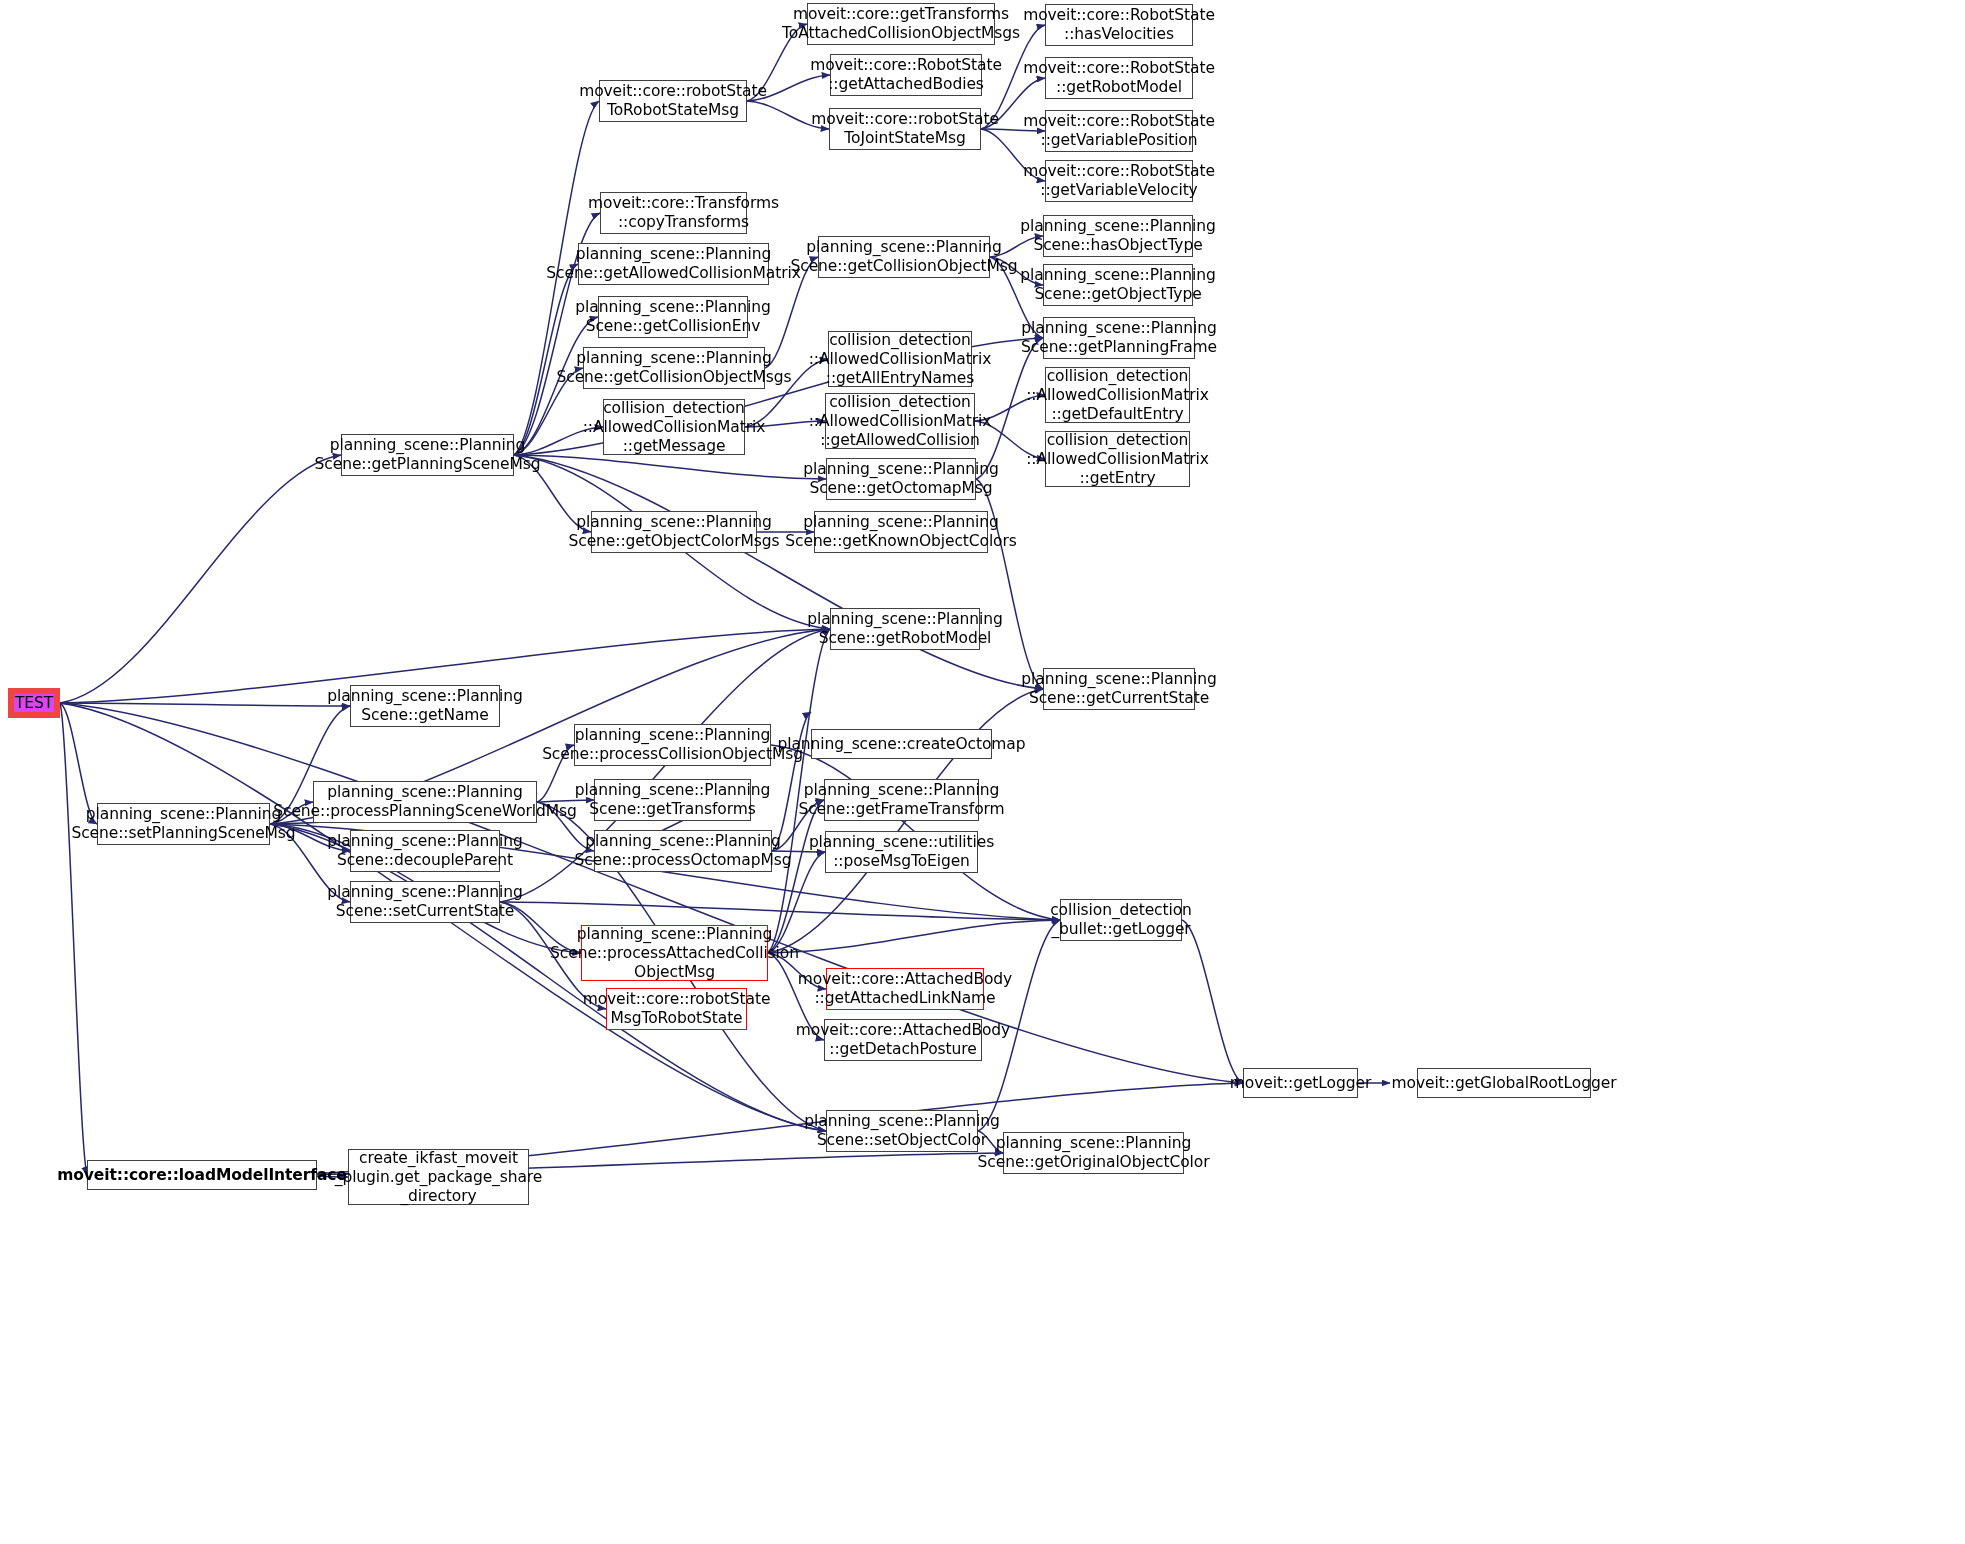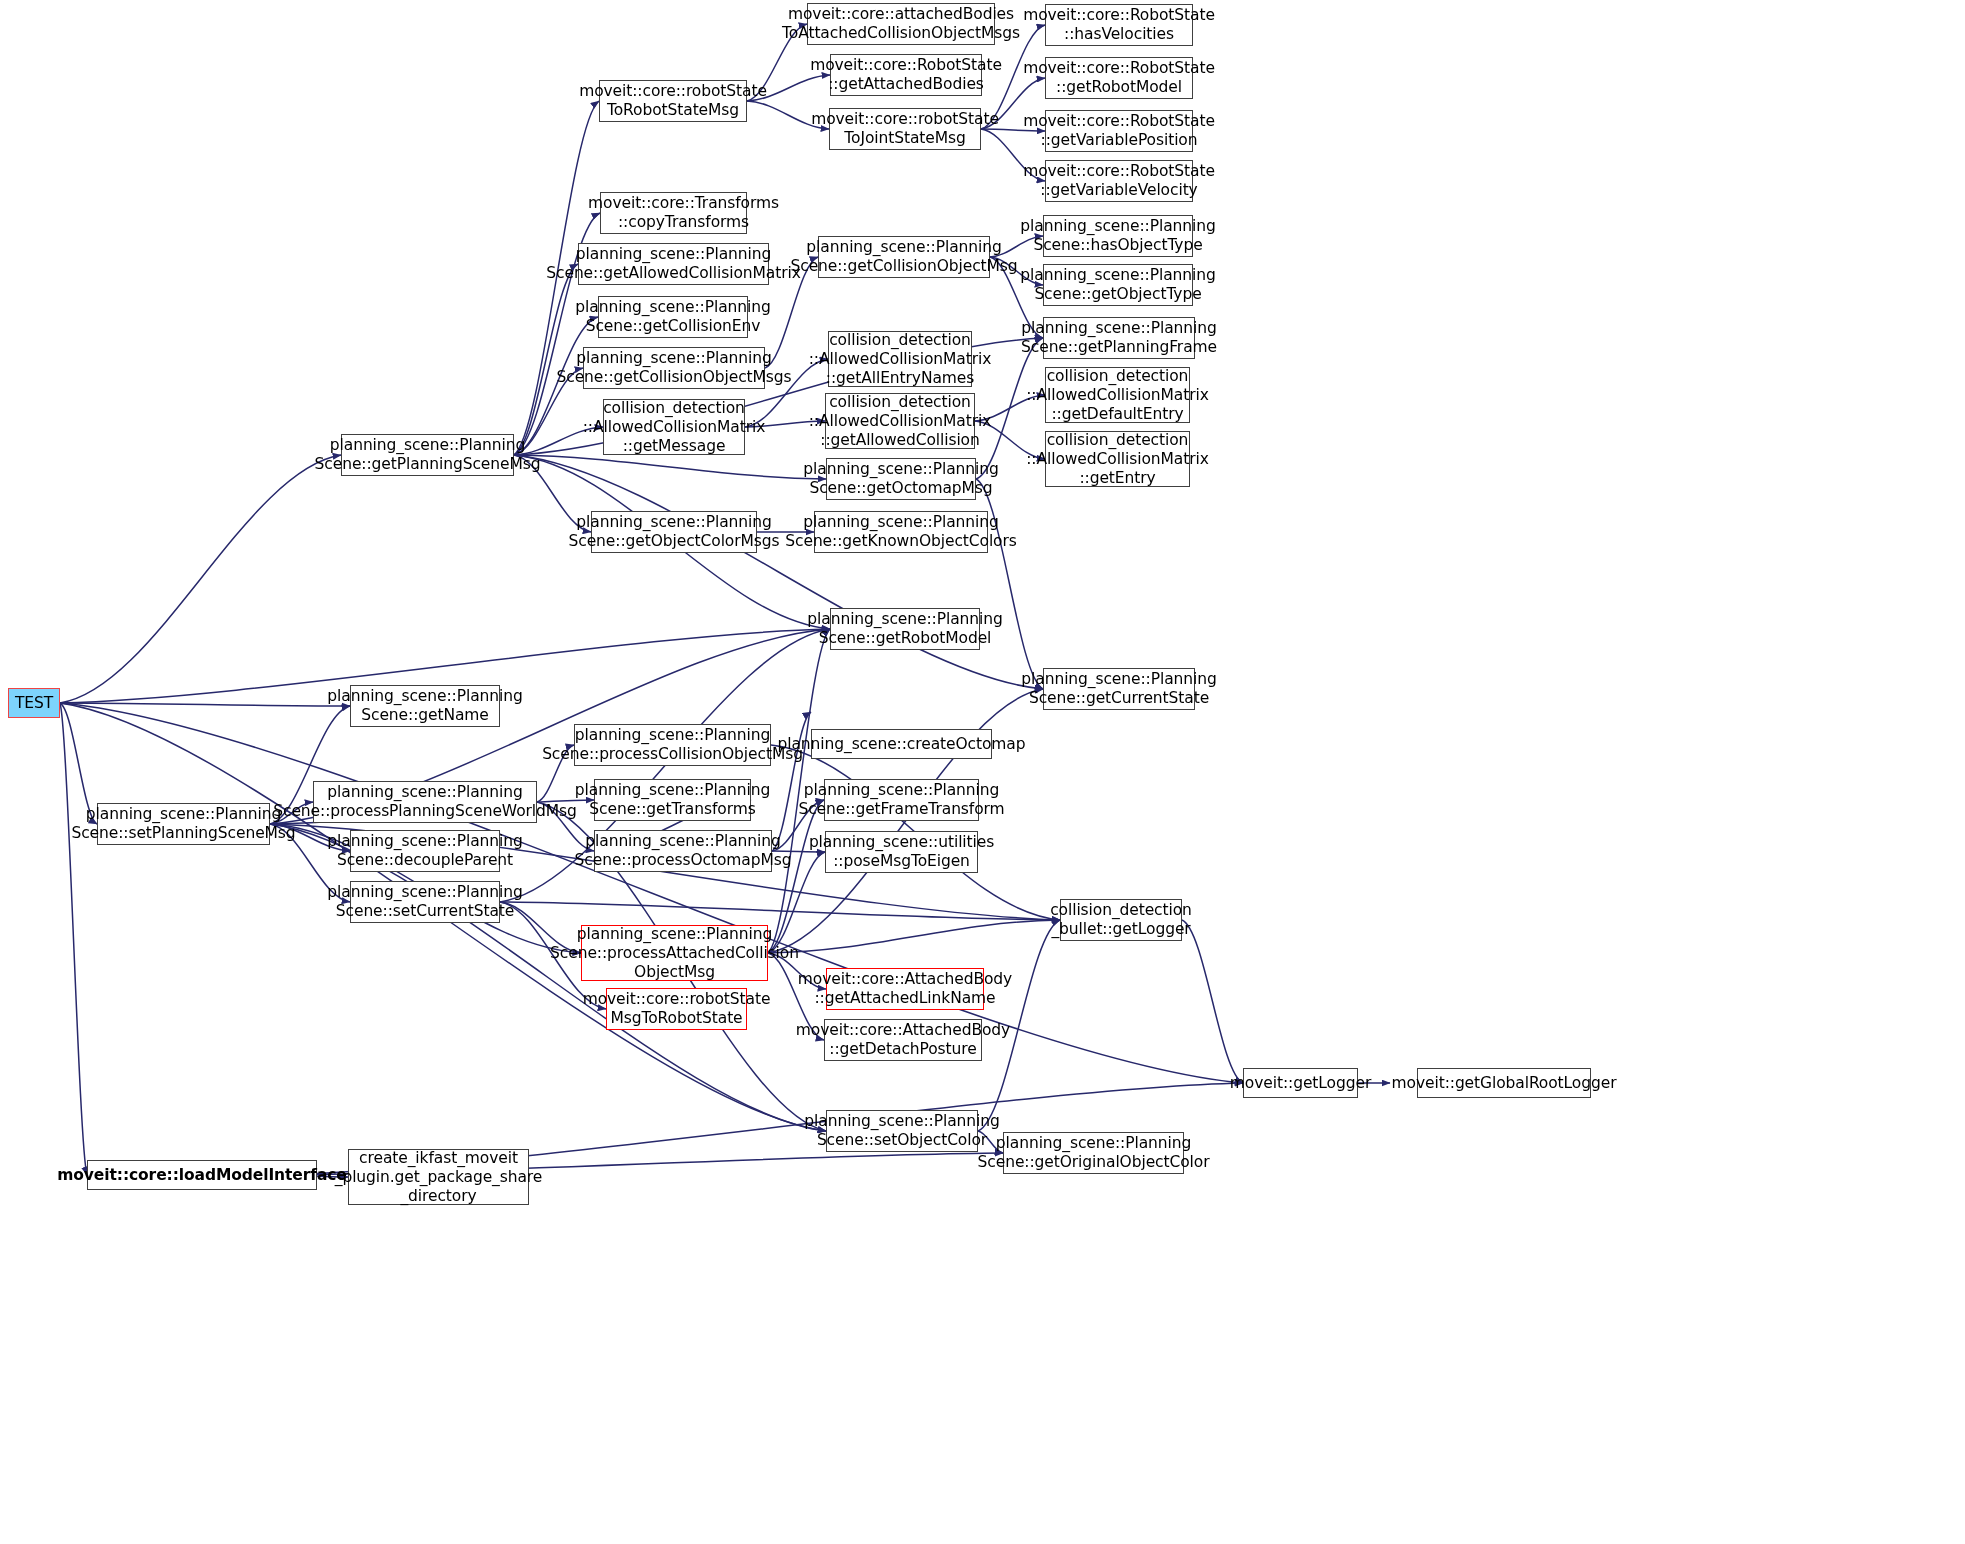--- a/index.html
+++ b/index.html
@@ -18,21 +18,21 @@
     text-align:center;
     background:#ffffff;
     border:1px solid #404040;
     color:#000000;
     font-size:15.5px;
     line-height:19px;
     letter-spacing:-0.1px;
     white-space:pre-line;
     padding:1px 3px;
   }
-  .node.root{background:#7dd3fc;border:1px solid #ef4444;}
+  .node.root{background:#d946ef;border:6px solid #ef4444;}
   .node.hl{border:1.6px solid #ff0000;}
 </style>
 </head>
 <body>
 
 <div id="canvas">
   <svg id="edges" viewBox="0 0 1965 1544" xmlns="http://www.w3.org/2000/svg">
     <defs>
       <marker id="ah" markerWidth="9" markerHeight="7" refX="8.4" refY="3.5" orient="auto" markerUnits="userSpaceOnUse">
         <path d="M0,0 L9,3.5 L0,7 z" fill="#27286b"></path>
@@ -115,21 +115,21 @@
   <div id="node-layer">
       <div class="node root" style="left: 8px; top: 688px; width: 52px; height: 30px;">TEST</div>
       <div class="node" style="left: 341px; top: 434px; width: 173px; height: 42px;">planning_scene::Planning
 Scene::getPlanningSceneMsg</div>
       <div class="node" style="left: 97px; top: 803px; width: 173px; height: 42px;">planning_scene::Planning
 Scene::setPlanningSceneMsg</div>
       <div class="node" style="left: 350px; top: 685px; width: 150px; height: 42px;">planning_scene::Planning
 Scene::getName</div>
       <div class="node" style="left: 599px; top: 80px; width: 148px; height: 42px;">moveit::core::robotState
 ToRobotStateMsg</div>
-      <div class="node" style="left: 807px; top: 3px; width: 188px; height: 42px;">moveit::core::attachedBodies
+      <div class="node" style="left: 807px; top: 3px; width: 188px; height: 42px;">moveit::core::getTransforms
 ToAttachedCollisionObjectMsgs</div>
       <div class="node" style="left: 830px; top: 54px; width: 152px; height: 42px;">moveit::core::RobotState
 ::getAttachedBodies</div>
       <div class="node" style="left: 829px; top: 108px; width: 152px; height: 42px;">moveit::core::robotState
 ToJointStateMsg</div>
       <div class="node" style="left: 1045px; top: 4px; width: 148px; height: 42px;">moveit::core::RobotState
 ::hasVelocities</div>
       <div class="node" style="left: 1045px; top: 57px; width: 148px; height: 42px;">moveit::core::RobotState
 ::getRobotModel</div>
       <div class="node" style="left: 1045px; top: 110px; width: 148px; height: 42px;">moveit::core::RobotState

